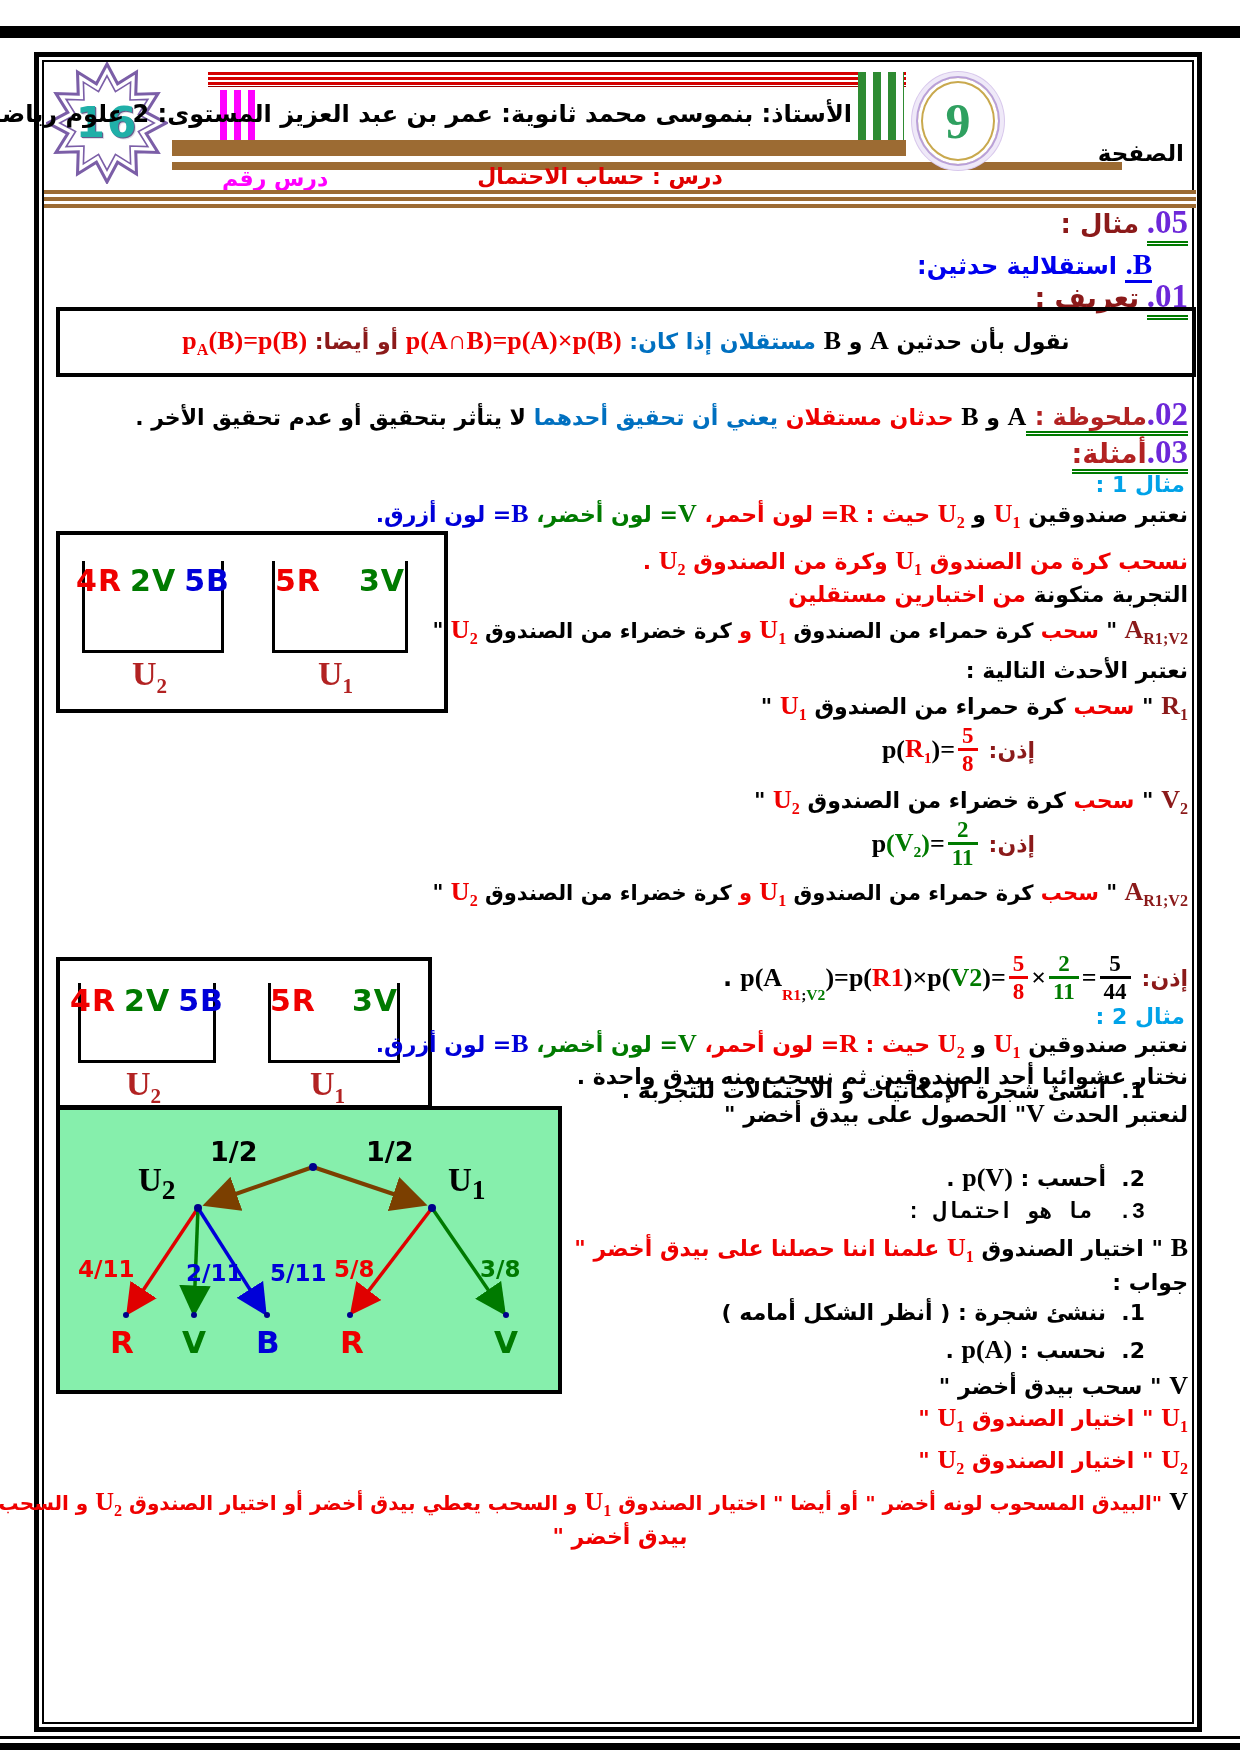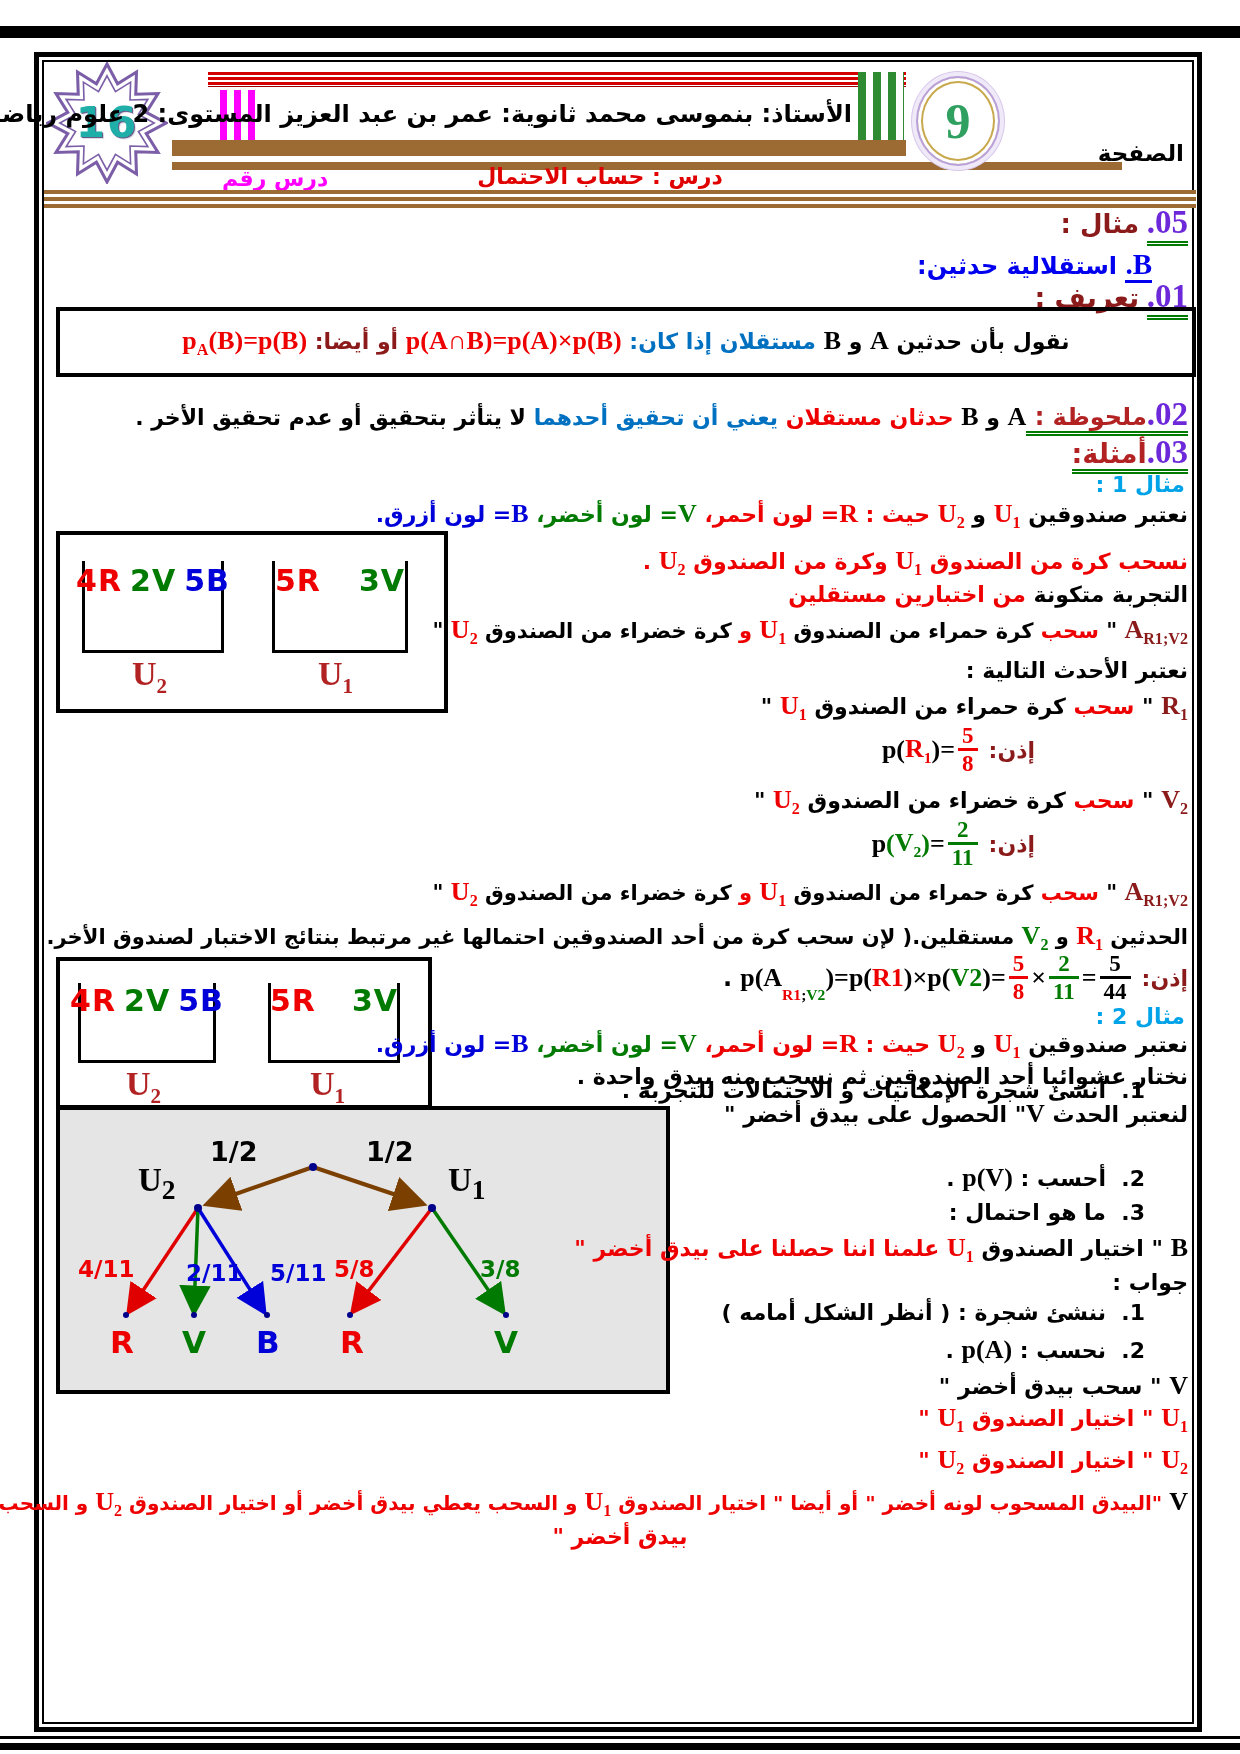--- a/index.html
+++ b/index.html
@@ -72,21 +72,21 @@
   
   .figbox { position:absolute; border:4px solid #000; background:#fff; }
   .urn { position:absolute; border-left:3px solid #000; border-right:3px solid #000; border-bottom:3px solid #000;
          display:flex; justify-content:center; align-items:flex-start; direction:ltr; }
   .ball { font-size:30px; font-weight:bold; letter-spacing:1px; }
   .ulabel { position:absolute; font-family:"Liberation Serif",serif; font-weight:bold; font-size:34px; color:#B22222;
             direction:ltr; }
   .ulabel sub { font-size:0.62em; }
 
   
-  .treebox { position:absolute; left:56px; top:1106px; width:614px; height:288px; border:4px solid #000; background:#e5e5e5;}
+  .treebox { position:absolute; left:56px; top:1106px; width:506px; height:288px; border:4px solid #000; background:#86efac;}
   .tlabel { position:absolute; font-weight:bold; direction:ltr; }
   .tnode { font-family:"Liberation Serif",serif; font-size:33px; color:#000; }
   .thalf { font-size:27px; color:#000; }
   .tprob { font-size:23px; }
   .tleaf { font-size:31px; }
 </style>
 </head>
 <body>
 
 <div class="page">
@@ -217,23 +217,20 @@
           <span class="d">11</span>
         </span>
     </span>
   </div>
 
   <div class="line fs21" style="top:874px; right:52px;">
     <span class="tok c-dred"><span>A</span><sub><span>R1</span><span>;</span><span>V2</span></sub></span>
     <span>" </span><span class="c-red">سحب </span><span>كرة حمراء من الصندوق </span><span class="tok c-red"><span>U</span><sub>1</sub></span><span class="c-red"> و </span><span>كرة خضراء من الصندوق </span><span class="tok c-red"><span>U</span><sub>2</sub></span><span> "</span>
   </div>
 
-  <div class="line fs21" style="top:918px; right:52px;">
-    <span>الحدثين </span><span class="tok c-red"><span>R</span><sub>1</sub></span><span> و </span><span class="tok c-green"><span>V</span><sub>2</sub></span><span> مستقلين.( لإن سحب كرة من أحد الصندوقين  احتمالها  غير مرتبط بنتائج الاختبار لصندوق الأخر.</span>
-  </div>
 
   <div class="fline" style="top:952px; right:52px;">
     <span class="c-dred" style="font-size:22px;">إذن:</span>
     <span class="math">
       <span>p(</span>
         <span>A</span>
         <sub><span class="c-red">R1</span><span>;</span><span class="c-green">V2</span></sub>
         <span>)=</span>
         <span>p(</span>
         <span class="c-red">R1</span>
@@ -286,21 +283,21 @@
   <div class="line" style="top:1096px; right:52px;">
     <span>لنعتبر الحدث </span><span class="tok">V</span><span>" الحصول على بيدق أخضر "</span>
   </div>
 
   <div class="line" style="top:1076px; right:95px;">
     <span>1.</span>&nbsp;&nbsp;<span>أنشئ شجرة الإمكانيات و الاحتمالات للتجربة .</span>
   </div>
   <div class="line" style="top:1160px; right:95px;">
     <span>2.</span>&nbsp;&nbsp;<span>أحسب : </span><span class="tok">p(V)</span><span> .</span>
   </div>
-  <div class="line" style="top:1198px; right:95px;">
+  <div class="line" style="top:1198px; right:95px;font-family:Liberation Mono, monospace;">
     <span>3.</span>&nbsp;&nbsp;<span>ما هو احتمال :</span>
   </div>
 
   <div class="treebox">
     <svg width="502" height="280" viewBox="0 0 502 280">
       <defs>
         <marker id="mBrown" markerWidth="9" markerHeight="9" refX="7" refY="4.5" orient="auto">
             <path d="M0,0 L9,4.5 L0,9 z" fill="#7B3F00"></path>
           </marker>
         <marker id="mRed" markerWidth="9" markerHeight="9" refX="7" refY="4.5" orient="auto">

